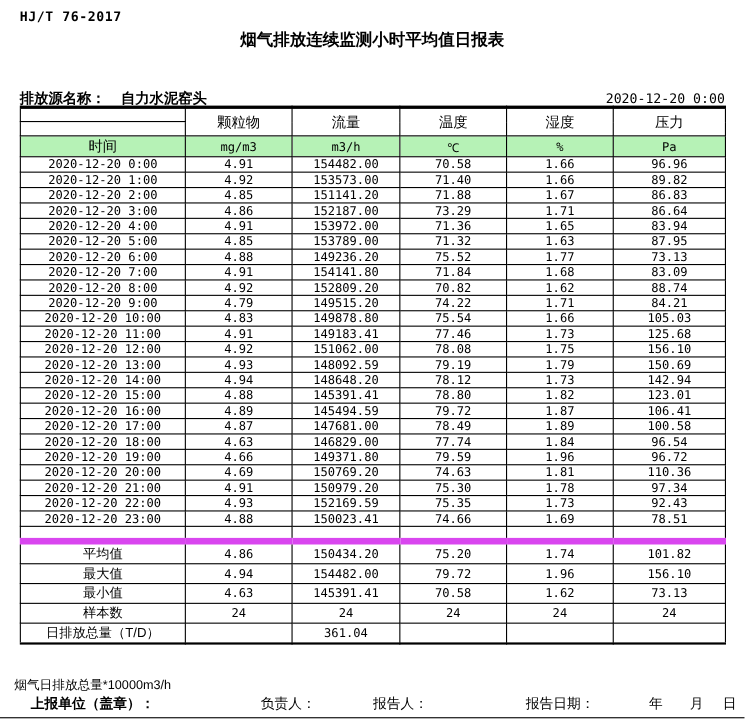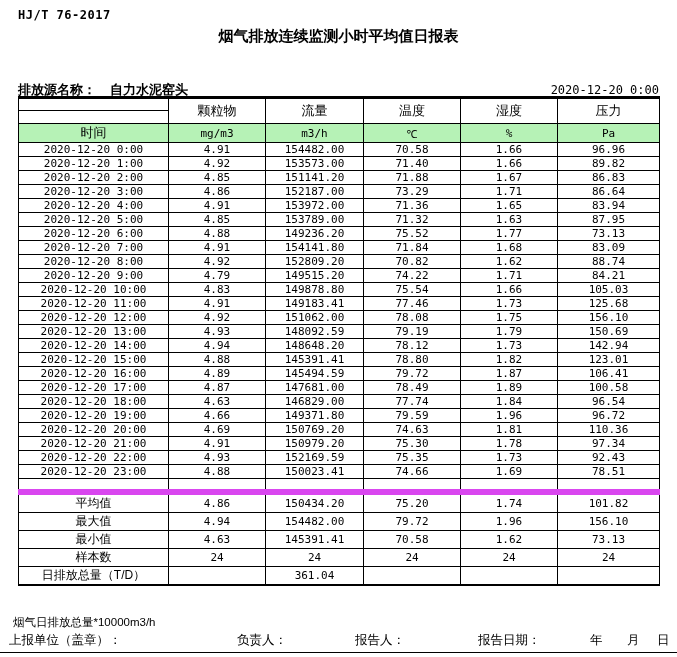--- a/index.html
+++ b/index.html
@@ -47,23 +47,23 @@
   }
   td.summary-label { font-size:12px; }
   tbody.summary tr:first-child td { border-top:6px solid #d946ef; }
 
   .footnote {
     position:absolute; left:13px; top:615px;
     font-size:11.5px;
   }
   .sign-row { position:absolute; left:0; top:632px; width:677px; height:18px; font-size:12.5px; }
   .sign-row span { position:absolute; white-space:nowrap; }
-  .lbl-unit { left:9px; }
+  .lbl-unit { left:28px;font-weight:bold; }
   .lbl-responsible { left:237px; }
-  .lbl-reporter { left:355px;text-align:center; }
+  .lbl-reporter { left:339px;text-align:center; }
   .lbl-date { left:478px; }
   .lbl-year { left:590px; }
   .lbl-month { left:627px; }
   .lbl-day { left:657px; }
   .bottom-rule {
     position:absolute; left:0; top:652px; width:677px; height:0;
     border-top:1px solid #000;
   }
 </style>
 </head>

